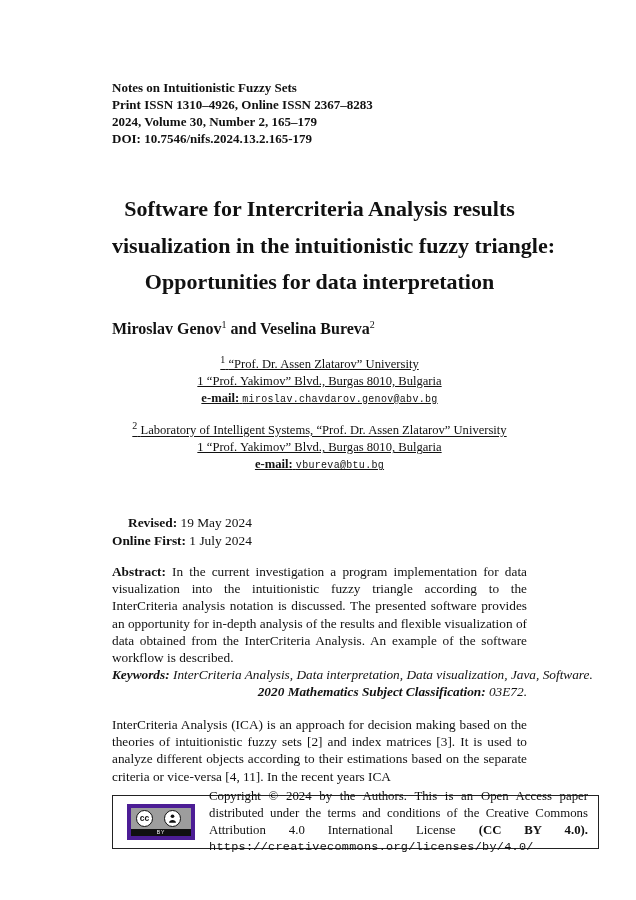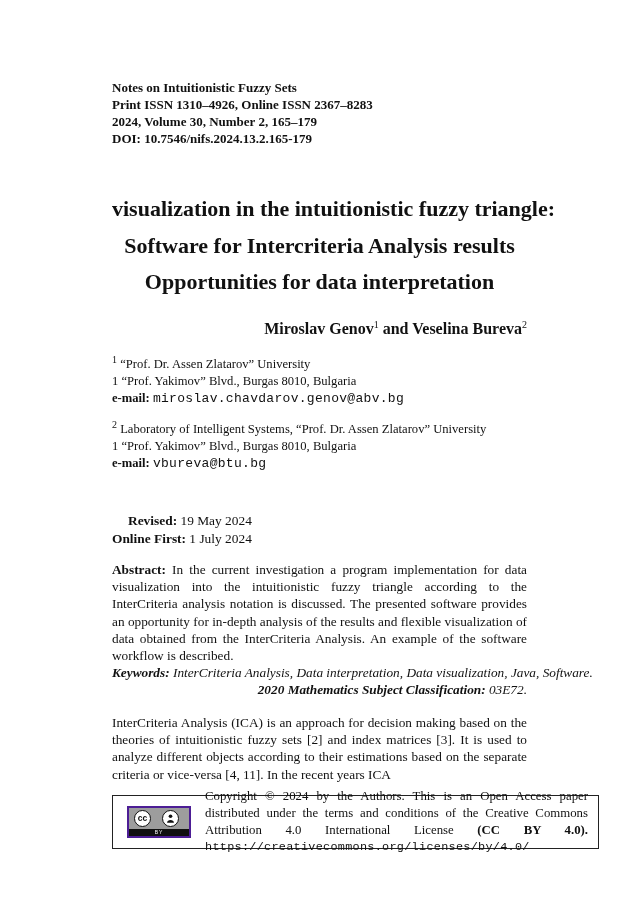--- a/index.html
+++ b/index.html
@@ -13,26 +13,26 @@
     overflow:hidden;
     box-sizing:border-box;
     padding:63px 73px 0 76px;
   }
   
   .jheader { font-weight:bold; font-size:13px; line-height:17px; }
   
   .title { margin-top:44px; text-align:center; font-weight:bold; font-size:22px; line-height:36.5px; }
   .title .tline { display:block; white-space:nowrap; }
   
-  .authors { margin-top:13px; text-align:right; font-weight:bold; font-size:16px; line-height:22px; }
+  .authors { margin-top:13px; text-align:left; font-weight:bold; font-size:16px; line-height:22px; }
   .authors sup, .affil sup { font-weight:400; font-size:10px; }
   
-  .affil { margin-top:12px; text-align:left; font-size:12.6px; line-height:16.8px; }
+  .affil { margin-top:12px; text-align:center; font-size:12.6px; line-height:16.8px;text-decoration:underline; }
   .affil .email-label { font-weight:bold; }
-  .mono { font-family:"Liberation Mono", monospace; font-size:13px; letter-spacing:0.3px; }
+  .mono { font-family:"Liberation Mono", monospace; font-size:10px; letter-spacing:0.3px; }
   
   .dates { margin-top:39px; display:flex; justify-content:space-between; font-size:13.4px; line-height:18.5px; }
   .dates .col-right { text-align:right; }
   .dates b { font-weight:bold; }
   
   .abstract-block { margin-top:12px; font-size:13.3px; line-height:17.2px; text-align:justify; }
   .abstract-block p { margin:0; }
   .nowrap { white-space:nowrap; text-align:right;font-style:italic; }
   b.inl { font-weight:bold; }
   
@@ -45,21 +45,21 @@
   .license-box {
     position:absolute; left:76px; top:779px; width:487px; height:54px;
     border:1px solid #222; box-sizing:border-box;
     display:flex; align-items:center; gap:14px;
     padding:4px 10px 4px 14px;
   }
   .cc-badge {
     flex:0 0 auto;
     width:60px; height:28px;
     background:#9d9d9d;
-    border:2px solid #4c1d95;
+    border:4px solid #4c1d95;
     position:relative;
     box-sizing:content-box;
   }
   .cc-badge .circ {
     position:absolute; top:2px; width:15px; height:15px;
     background:#ffffff; border:1.6px solid #101010; border-radius:50%;
     display:flex; align-items:center; justify-content:center;
     font-weight:bold; font-size:8.5px; line-height:1;
     font-family:"Liberation Sans", sans-serif;
   }
@@ -79,22 +79,22 @@
 <div class="page">
 
   <div class="jheader">
     <div>Notes on Intuitionistic Fuzzy Sets</div>
     <div>Print ISSN 1310–4926, Online ISSN 2367–8283</div>
     <div>2024, Volume 30, Number 2, 165–179</div>
     <div>DOI: 10.7546/nifs.2024.13.2.165-179</div>
   </div>
 
   <h1 class="title" style="margin-bottom:0;">
+    <span class="tline">Software for Intercriteria Analysis results</span>
     <span class="tline">visualization in the intuitionistic fuzzy triangle:</span>
-    <span class="tline">Software for Intercriteria Analysis results</span>
     <span class="tline">Opportunities for data interpretation</span>
   </h1>
 
   <div class="authors">
     <span>Miroslav Genov</span><sup>1</sup><span> and </span><span>Veselina Bureva</span><sup>2</sup>
   </div>
 
   <div class="affil">
     <div><sup>1</sup> <span>“Prof. Dr. Assen Zlatarov” University</span></div>
     <div>1 “Prof. Yakimov” Blvd., Burgas 8010, Bulgaria</div>

